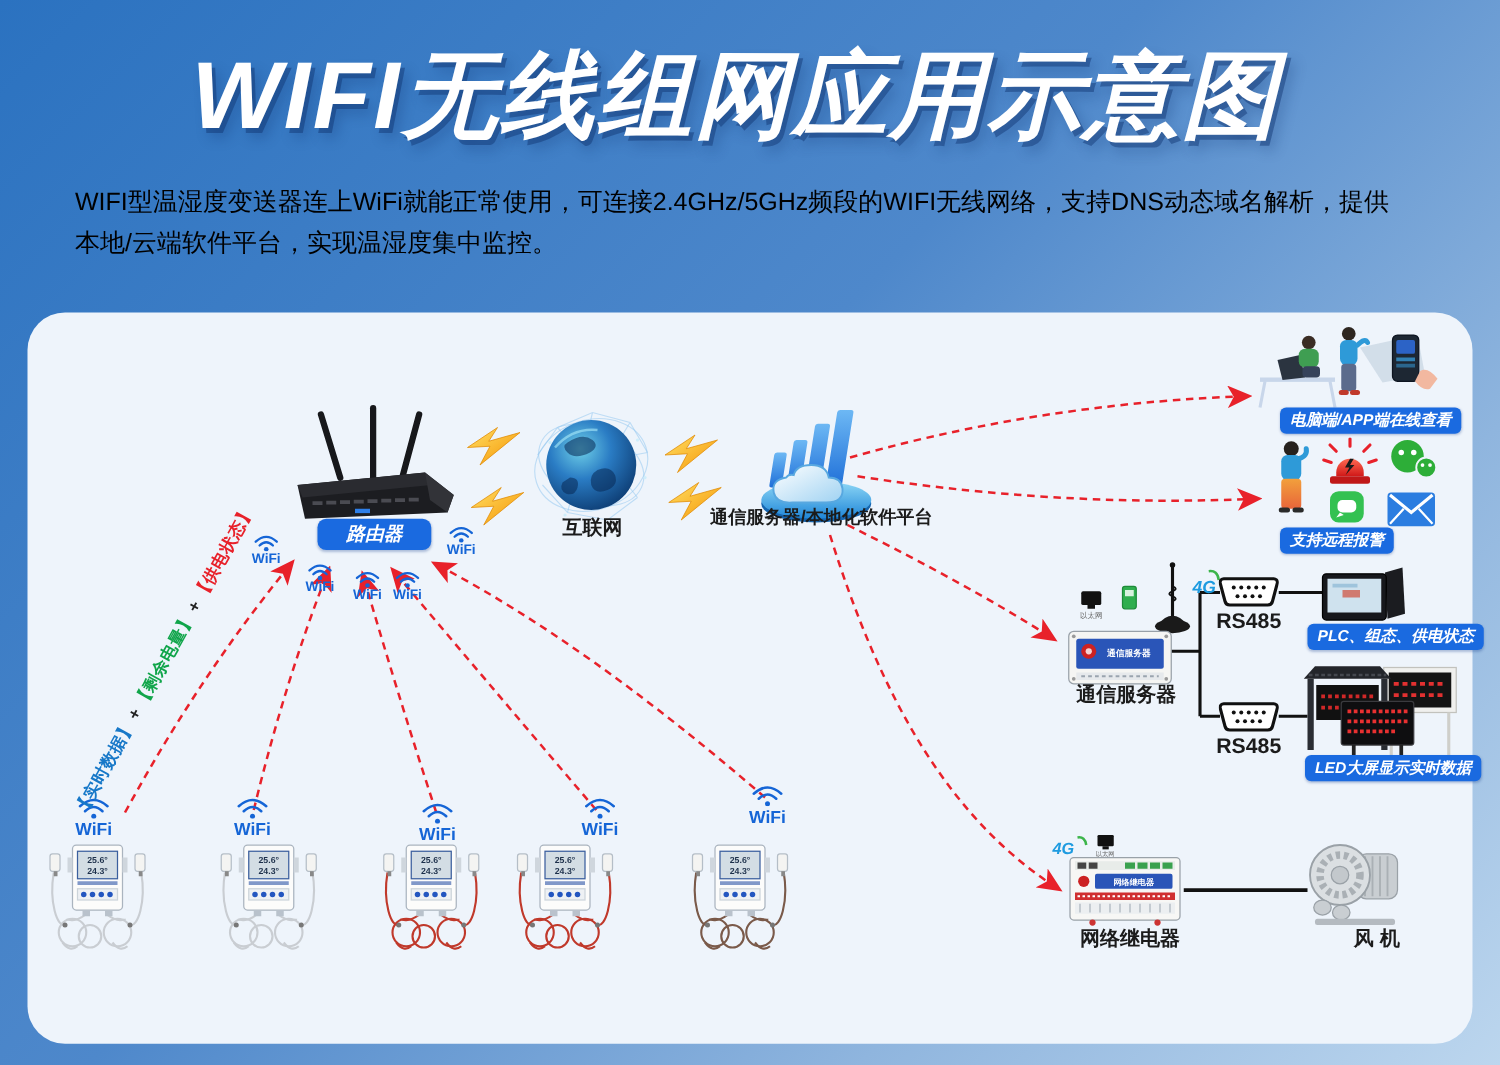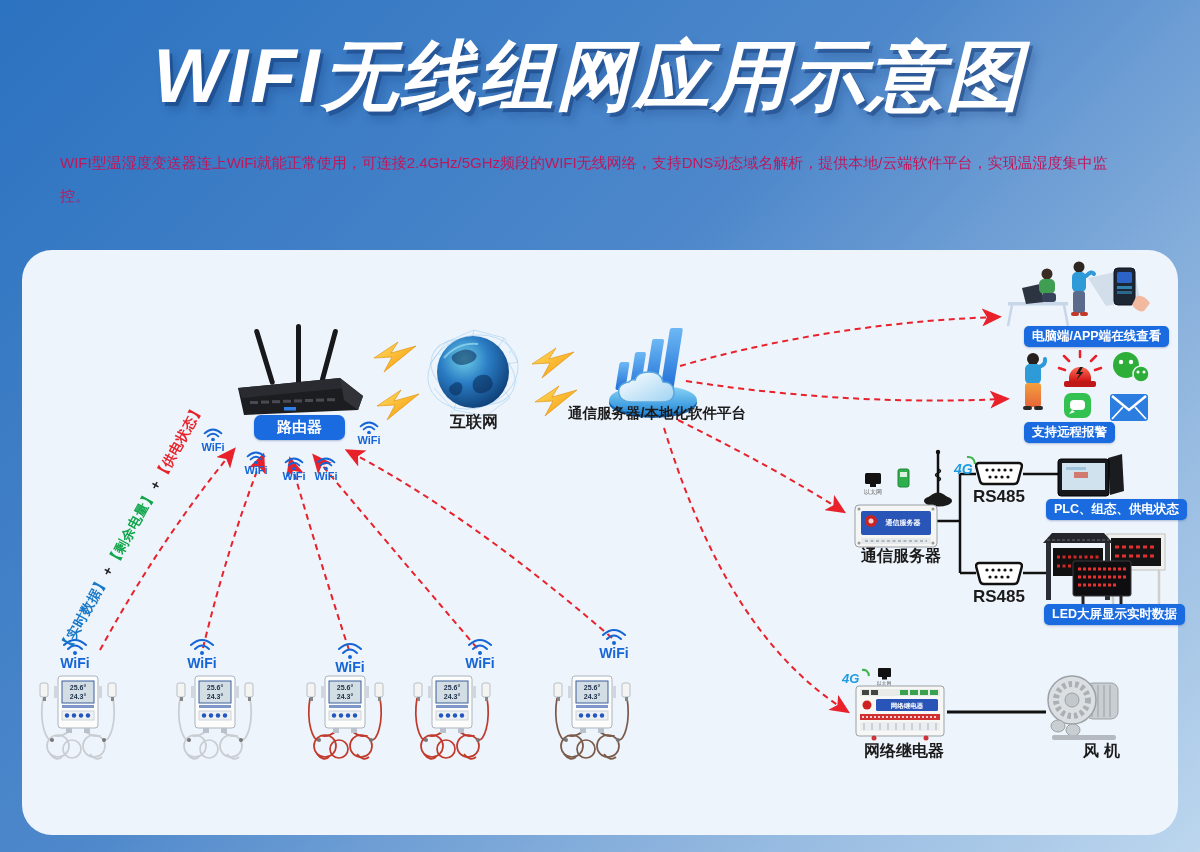--- a/index.html
+++ b/index.html
@@ -11,31 +11,31 @@
   }
   .abs{position:absolute;}
   #title{
     left:0;top:26px;width:1177px;text-align:center;
     font-size:76px;font-weight:bold;font-style:italic;color:#ffffff;
     letter-spacing:2px;
     text-shadow:3px 4px 0 rgba(15,50,110,.45),6px 8px 10px rgba(15,50,110,.28);
   }
   #desc{
     left:60px;top:146px;width:1060px;
-    font-size:15px;line-height:33px;color:#be185d;font-weight:500;
+    font-size:20px;line-height:33px;color:#000000;font-weight:500;
   }
   #panel{
     left:22px;top:250px;width:1156px;height:585px;
     background:#eef4fb;border-radius:30px;
   }
   svg{display:block;}
   .pill{
     position:absolute;background:#1a6ae0;color:#fff;font-weight:bold;
     text-align:center;border-radius:5px;padding:2px 8px;font-size:12.5px;
-    white-space:nowrap;box-shadow:0 1px 2px rgba(20,60,140,.3);
+    white-space:nowrap;box-shadow:0 1px 2px rgba(20,60,140,.3);font-style:italic;
   }
   .pill.big{font-size:15px;padding:3px 23px;border-radius:7px;}
   .dev-label{
     position:absolute;color:#1b1b1b;font-weight:bold;font-size:16px;
     text-align:center;white-space:nowrap;
   }
   .wifi-tag{
     position:absolute;width:46px;text-align:center;color:#1565d6;
     font-weight:bold;font-size:14px;line-height:1;
   }

